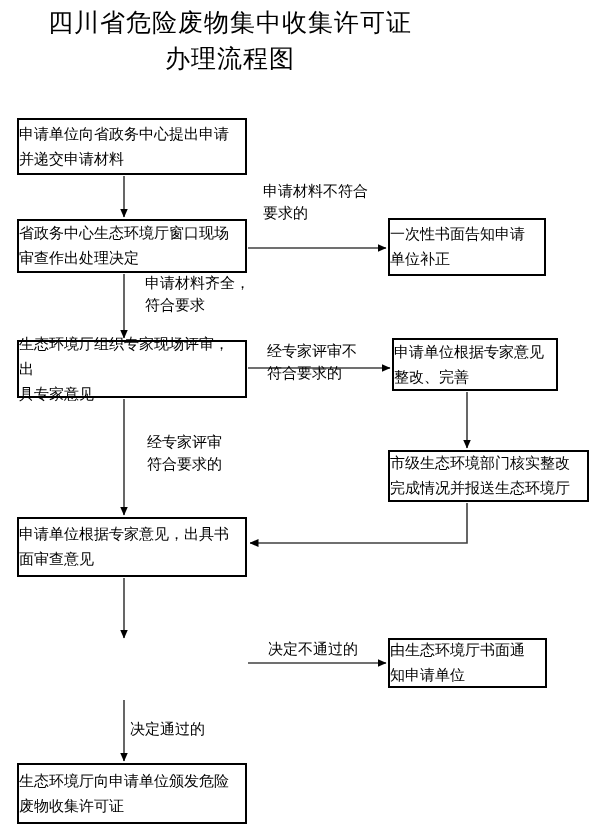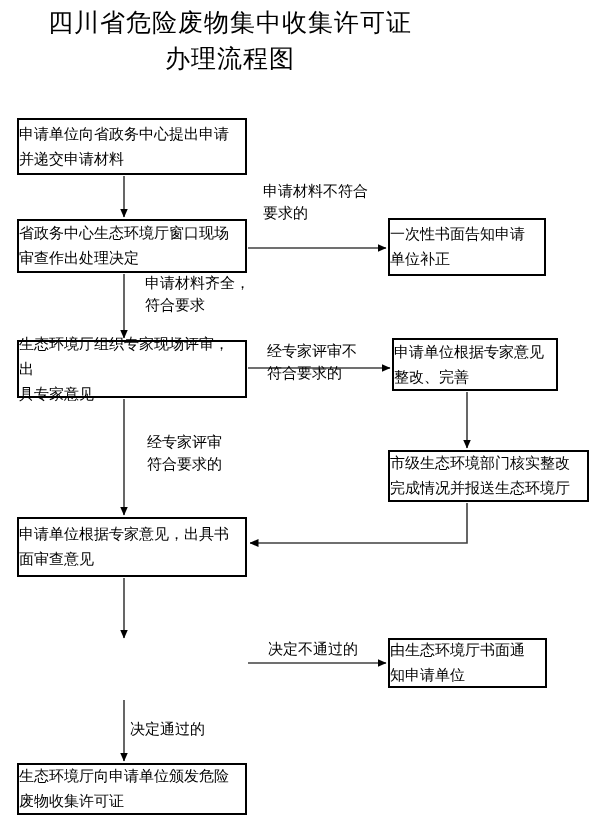--- a/index.html
+++ b/index.html
@@ -21,21 +21,21 @@
     position:absolute; border:2px solid var(--ink); background:var(--paper);
     font-size:15px; line-height:25px;
     display:flex; flex-direction:column; justify-content:center;
     padding-right:3px;
   }
   .box-apply      { left:17px;  top:118px; width:230px; height:57px; }
   .box-window     { left:17px;  top:219px; width:230px; height:54px; }
   .box-expert     { left:17px;  top:340px; width:230px; height:58px; }
   .box-collective { left:17px;  top:517px; width:230px; height:60px; }
   .box-publicity  { left:17px;  top:640px; width:230px; height:59px; }
-  .box-issue      { left:17px;  top:763px; width:230px; height:52px; }
+  .box-issue      { left:17px;  top:763px; width:230px; height:61px; }
   .box-notify     { left:388px; top:218px; width:158px; height:58px; }
   .box-rectify    { left:392px; top:338px; width:166px; height:53px; }
   .box-city       { left:388px; top:450px; width:201px; height:52px; }
   .box-notice     { left:388px; top:638px; width:159px; height:50px; }
   .label {
     position:absolute; font-size:15px; line-height:22px;
     color:var(--ink); white-space:nowrap;
   }
   .lbl-mat-no   { left:263px; top:180px; }
   .lbl-mat-ok   { left:145px; top:272px; }

